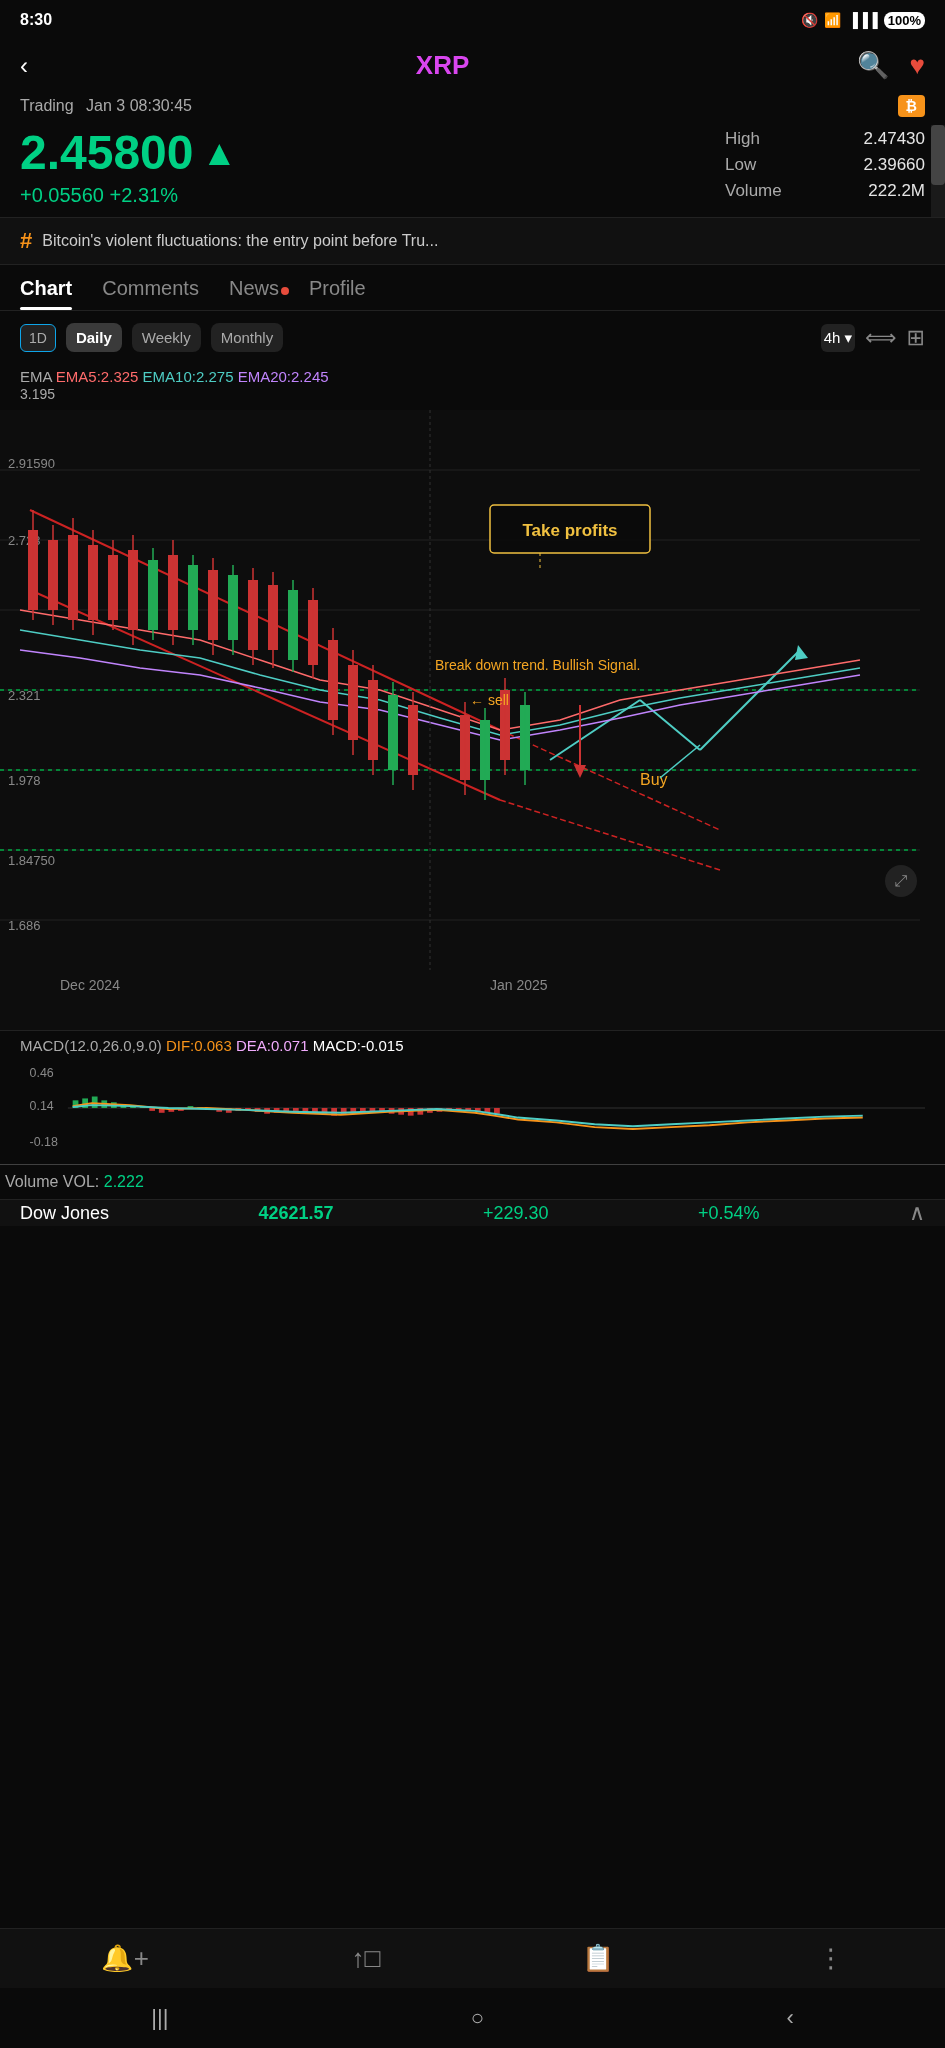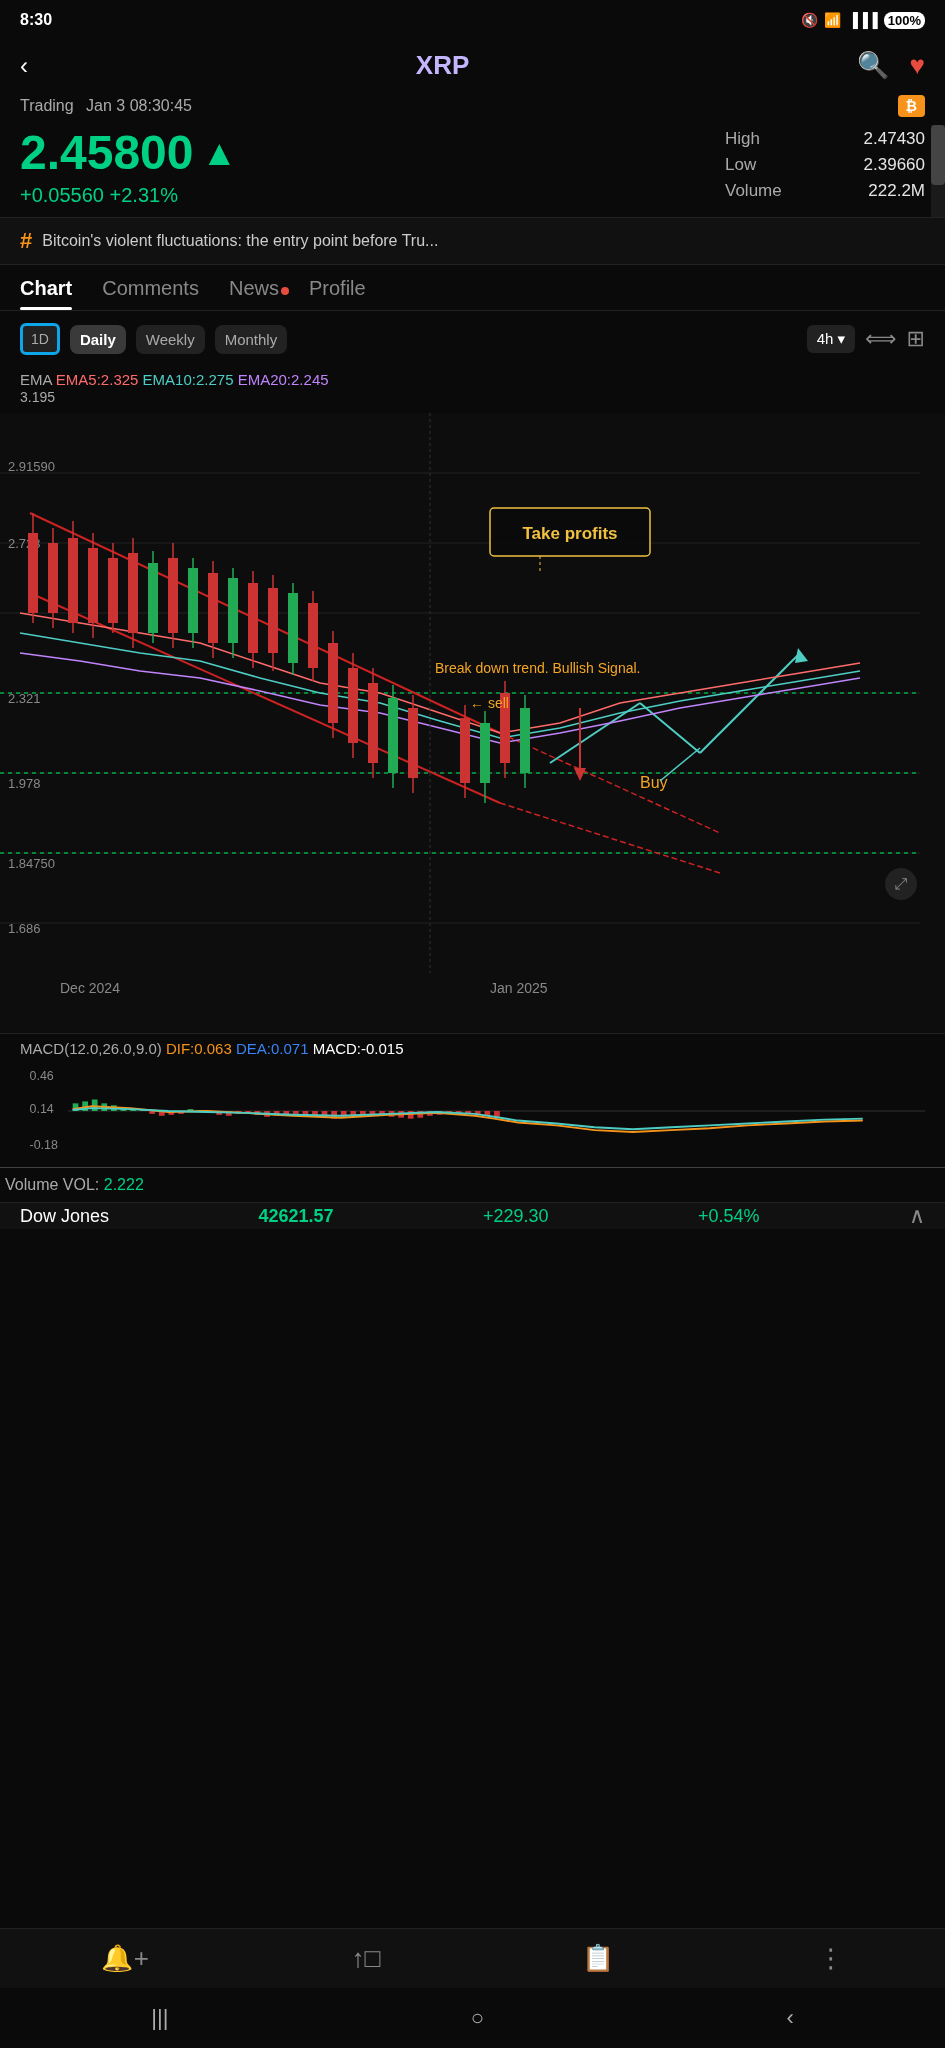--- a/index.html
+++ b/index.html
@@ -29,21 +29,21 @@
 
     
     .header {
       display: flex;
       align-items: center;
       justify-content: space-between;
       padding: 10px 20px;
       background: #0a0a0a;
     }
     .back-btn { font-size: 24px; color: #fff; cursor: pointer; }
-    .header-title { font-size: 26px; font-weight: bold; color: #c4b5fd; }
+    .header-title { font-size: 26px; font-weight: bold; color: #d946ef; }
     .header-icons { display: flex; gap: 20px; align-items: center; }
     .search-icon, .heart-icon { font-size: 26px; cursor: pointer; }
     .heart-icon { color: #e74c3c; }
 
     
     .trading-info {
       display: flex;
       align-items: center;
       justify-content: space-between;
       padding: 4px 20px 8px;
@@ -159,33 +159,33 @@
       cursor: pointer;
     }
     .timeframe-btn.active {
       background: #3a3a3a;
       color: #fff;
       font-weight: bold;
     }
     .timeframe-1d {
       background: #222;
       color: #aaa;
-      border: 3px solid #0ea5e9;
+      border: 1px solid #0ea5e9;
       padding: 5px 8px;
       border-radius: 6px;
       font-size: 14px;
       cursor: pointer;
     }
     .spacer { flex: 1; }
     .chart-icon { color: #888; font-size: 22px; cursor: pointer; }
     .dropdown-btn {
       background: #222;
       color: #fff;
       border: none;
-      padding: 5px 10px;
+      padding: 5px 3px;
       border-radius: 6px;
       font-size: 15px;
       cursor: pointer;
       display: flex;
       align-items: center;
       gap: 4px;
     }
 
     
     .ema-line {
@@ -217,21 +217,21 @@
       background: #0a0a0a;
       padding: 6px 20px;
       border-top: 1px solid #222;
     }
     .macd-title {
       font-size: 15px;
       color: #aaa;
       margin-bottom: 4px;
     }
     .macd-dif { color: #f7931a; }
-    .macd-dea { color: #3b82f6; }
+    .macd-dea { color: #f0abfc; }
     .macd-val { color: #fff; }
     .macd-chart {
       height: 100px;
       position: relative;
       overflow: hidden;
     }
 
     
     .volume-section {
       padding: 8px 5px;

